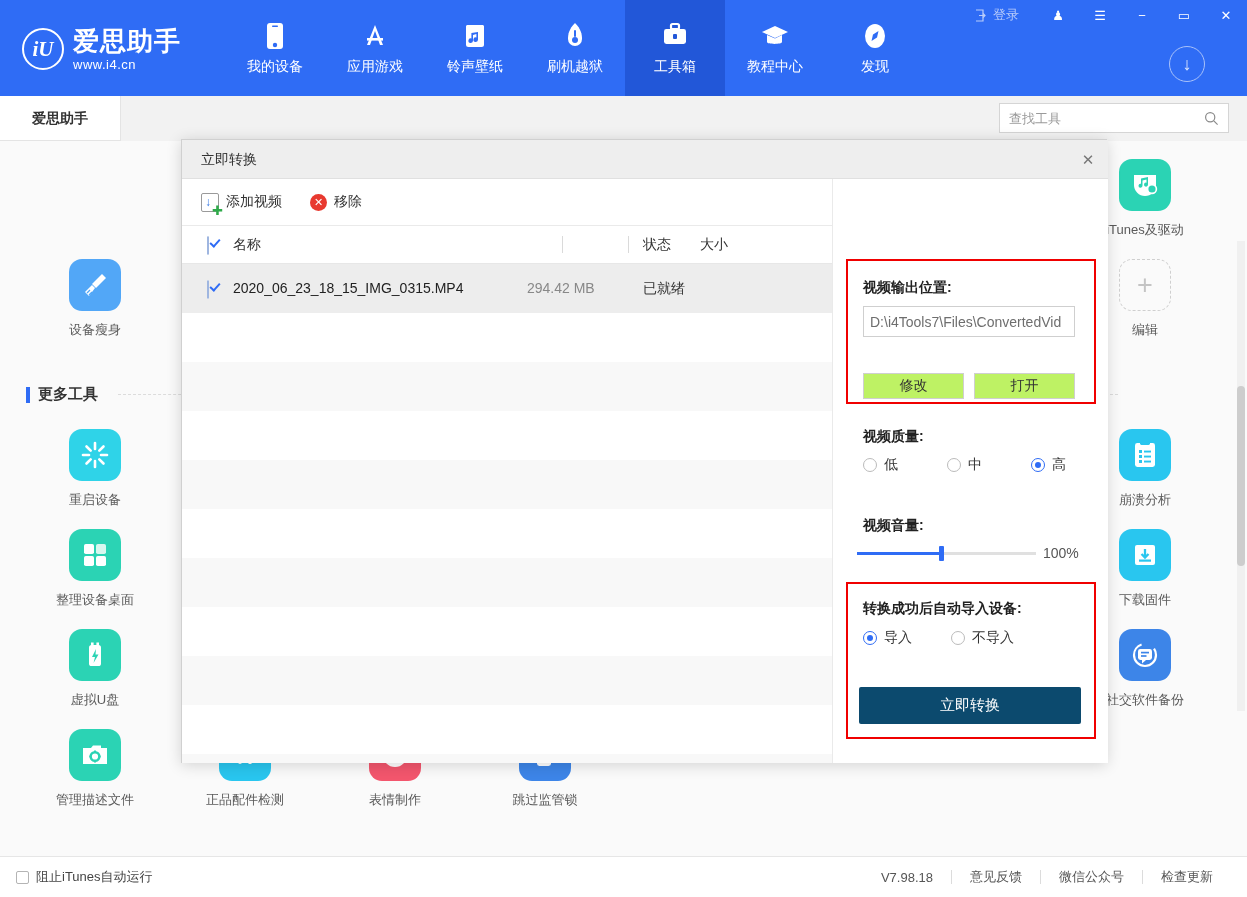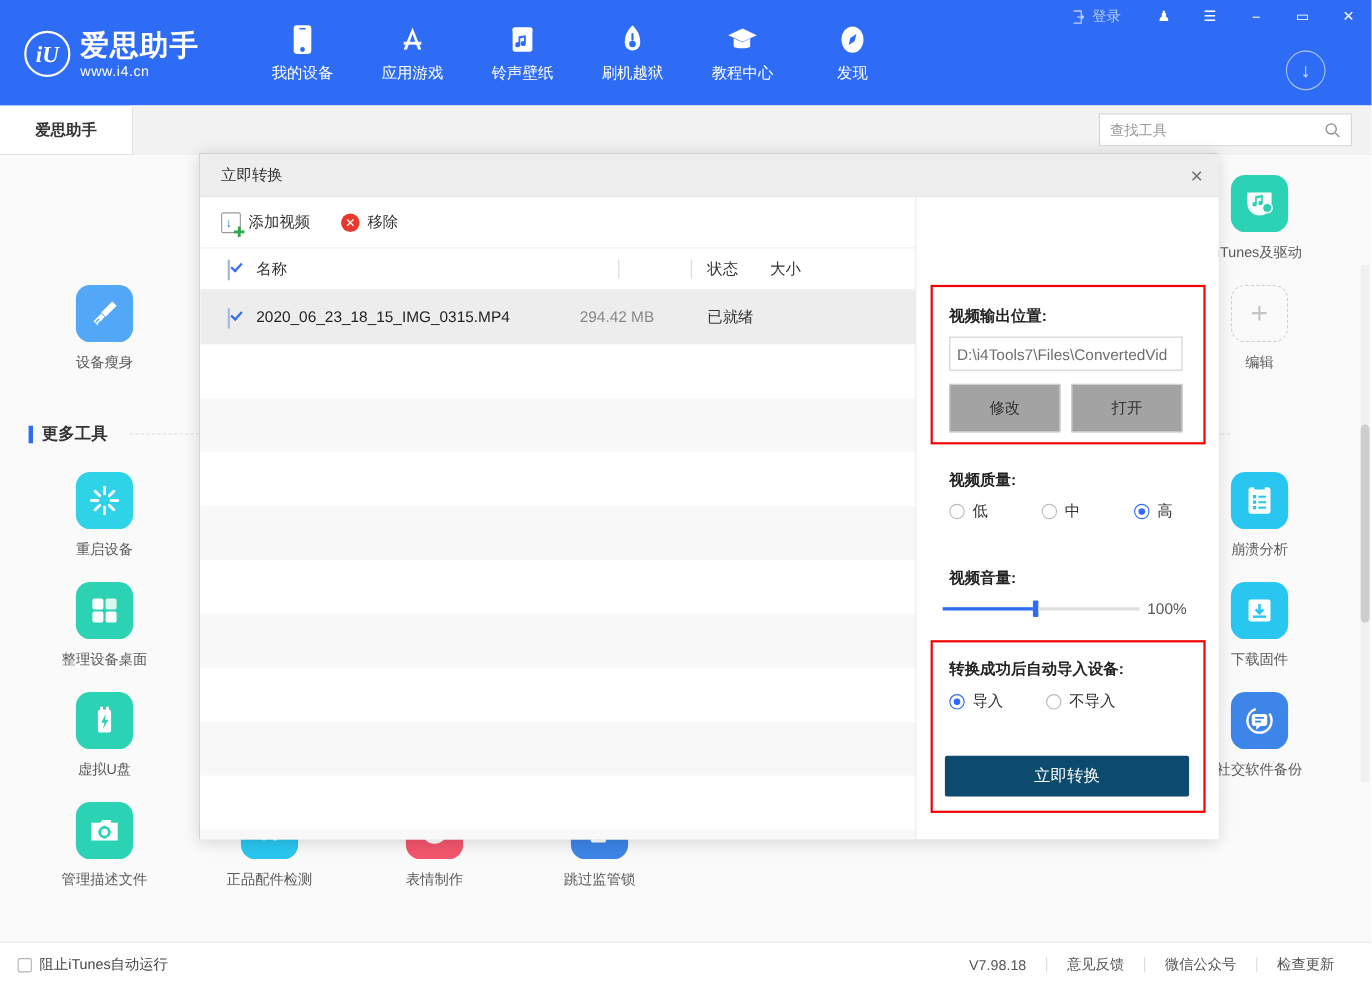--- a/index.html
+++ b/index.html
@@ -214,23 +214,23 @@
     background: #fff; border-left: 1px solid #eaeaea;
   }
   .hl-box { position: absolute; border: 2px solid #f00000; }
   .field-label { font-size: 14px; color: #222; font-weight: bold; }
   .path-input {
     width: 212px; height: 31px; border: 1px solid #cfcfcf; background: #fff;
     display: flex; align-items: center; padding: 0 6px; overflow: hidden;
   }
   .path-input span { font-size: 14px; color: #6e6e6e; white-space: nowrap; }
   .btn-sm {
-    width: 101px; height: 44px; border: 1px solid #cfcfcf; background: #a3a3a3;
+    width: 101px; height: 26px; border: 1px solid #cfcfcf; background: #bef264;
     display: flex; align-items: center; justify-content: center;
-    font-size: 14px; color: #333; cursor: pointer;
+    font-size: 14px; color: #333; cursor: pointer; margin-top: 24px;
   }
   .radio-row { display: flex; align-items: center; }
   .rad { display: flex; align-items: center; gap: 7px; cursor: pointer; }
   .rad .dot {
     width: 14px; height: 14px; border-radius: 50%; border: 1.5px solid #bbb; background: #fff;
     position: relative;
   }
   .rad.on .dot { border-color: #2f6cf5; }
   .rad.on .dot::after {
     content: ""; position: absolute; left: 3px; top: 3px; width: 6px; height: 6px;
@@ -294,20 +294,30 @@
     </div>
     <div class="nav">
       <span class="nicon">
         <svg width="22" height="30" viewBox="0 0 22 30">
             <path d="M11 2 C5 8 4 13 4 18 A7 7 0 0 0 18 18 C18 13 17 8 11 2 Z" fill="#fff"></path>
             <circle cx="11" cy="19" r="3" fill="#2f6cf5"></circle>
             <rect x="10" y="9" width="2" height="7" rx="1" fill="#2f6cf5"></rect>
           </svg>
       </span>
       <span class="nlabel">刷机越狱</span>
+    </div>
+    <div class="nav active">
+      <span class="nicon">
+        <svg width="28" height="30" viewBox="0 0 28 30">
+            <rect x="10" y="3" width="8" height="5" rx="1.6" fill="none" stroke="#fff" stroke-width="2.2"></rect>
+            <rect x="3" y="8" width="22" height="15" rx="2.4" fill="#fff"></rect>
+            <rect x="12" y="13" width="4" height="5" rx="1" fill="#2257d8"></rect>
+          </svg>
+      </span>
+      <span class="nlabel">工具箱</span>
     </div>
     <div class="nav">
       <span class="nicon">
         <svg width="30" height="30" viewBox="0 0 30 30">
             <path d="M15 5 L28 11 L15 17 L2 11 Z" fill="#fff"></path>
             <path d="M7 14 L7 21 C7 23.5 22 23.5 22 21 L22 14 L15 17.5 Z" fill="#fff"></path>
           </svg>
       </span>
       <span class="nlabel">教程中心</span>
     </div>

